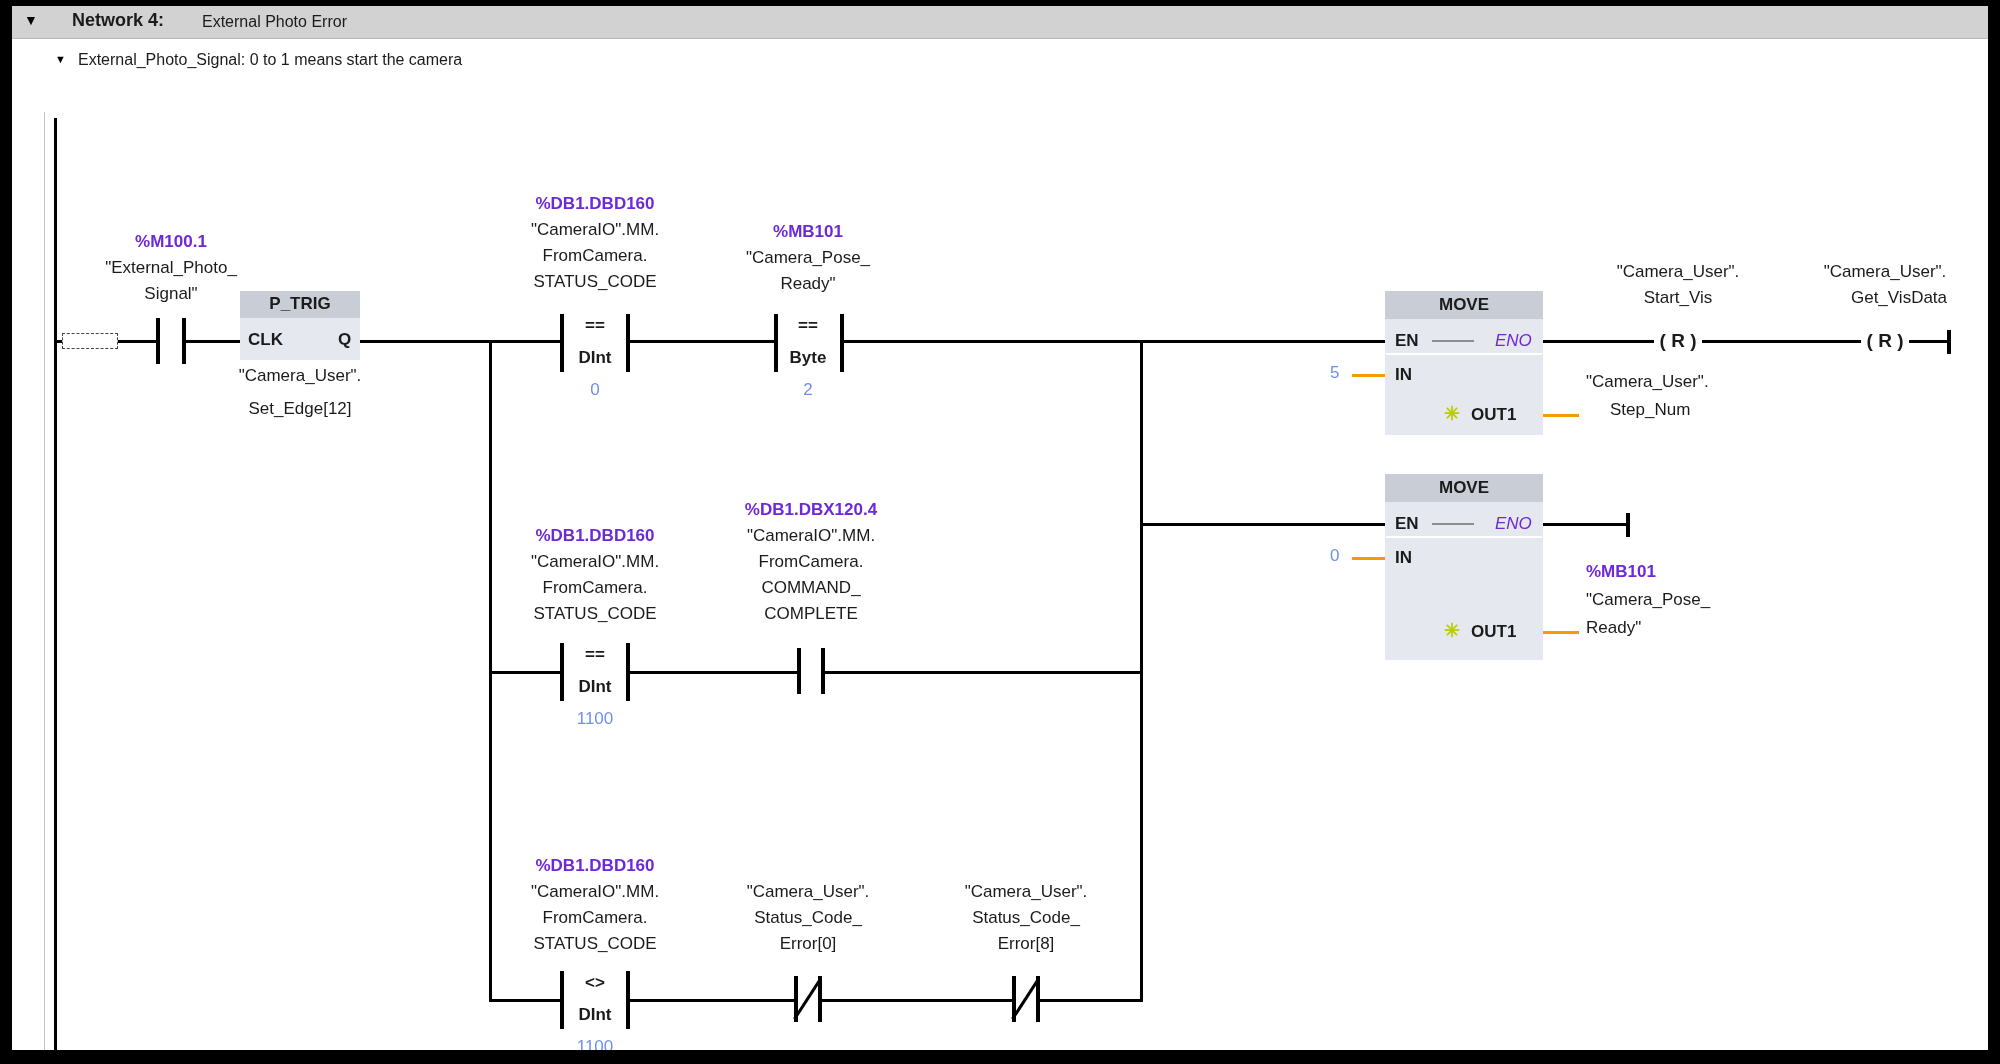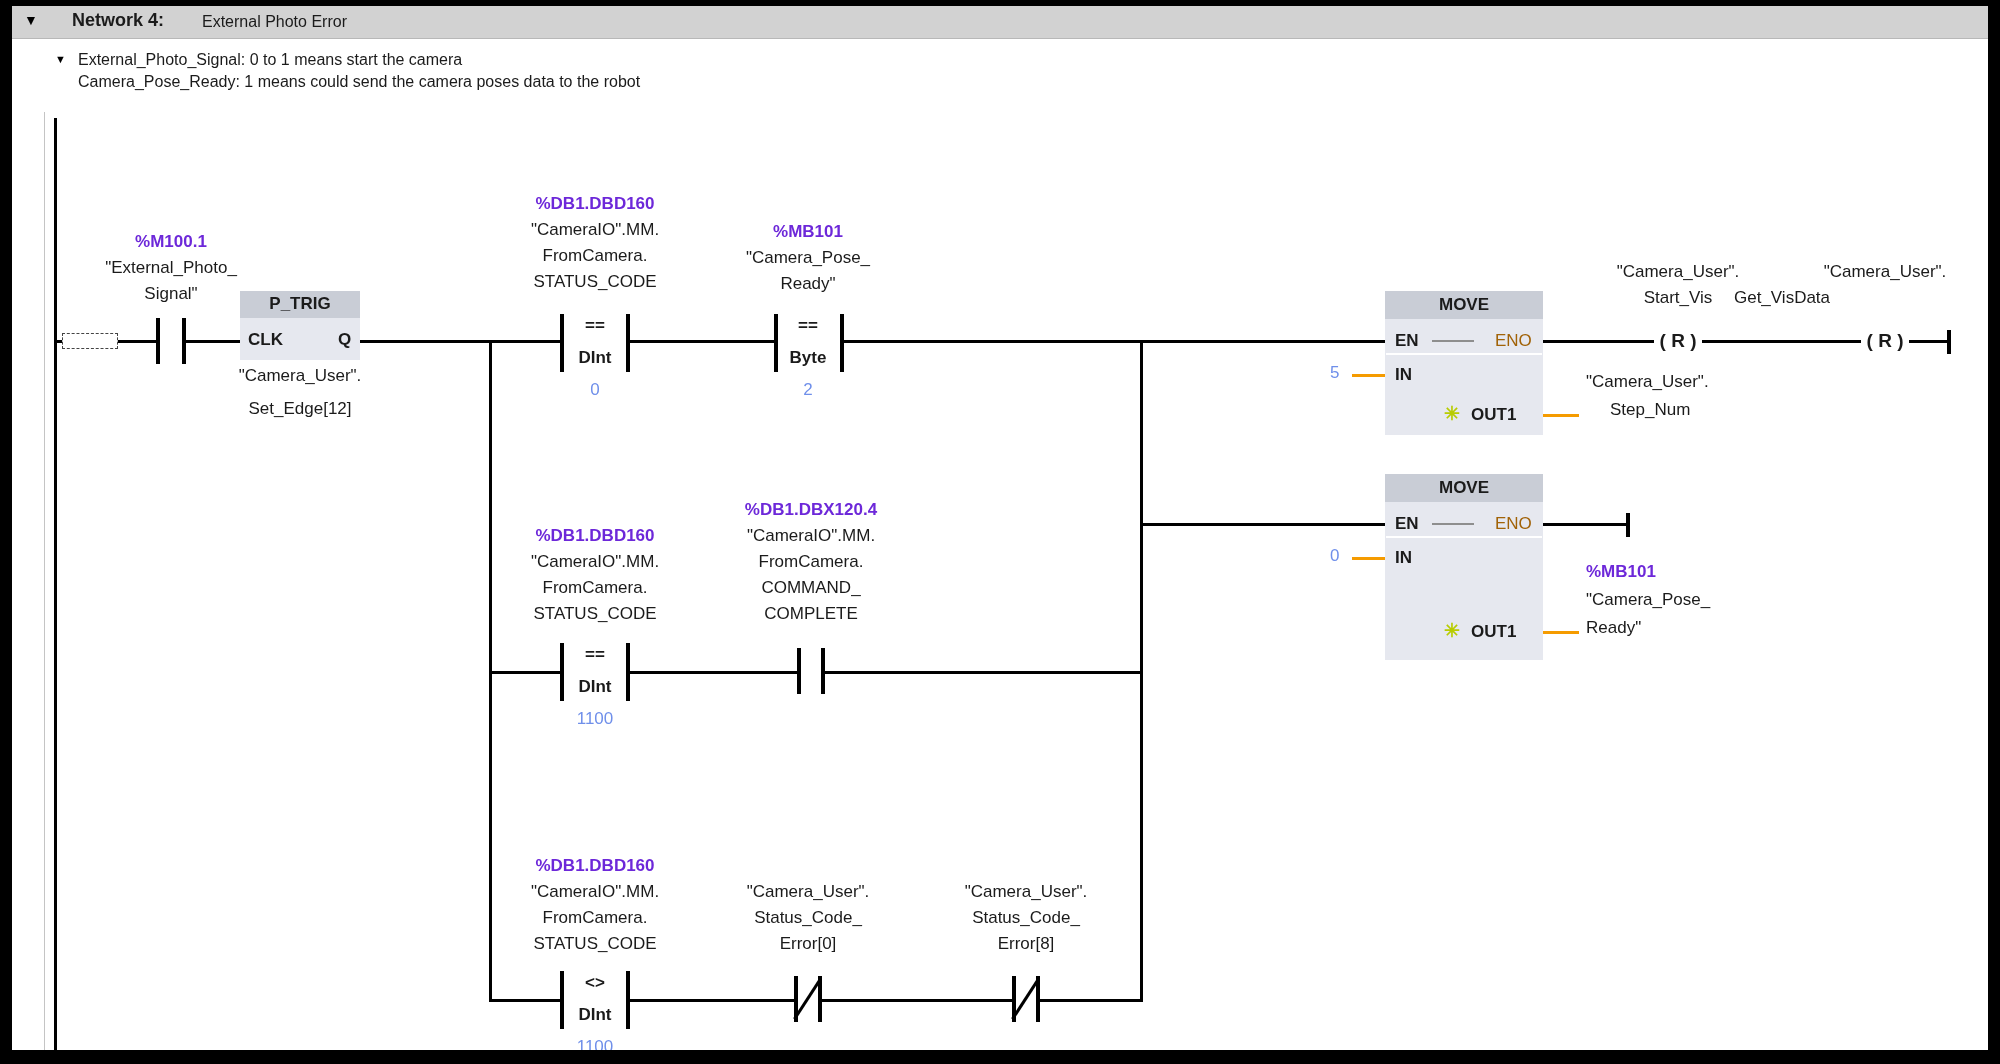--- a/index.html
+++ b/index.html
@@ -5,21 +5,21 @@
   html,body{margin:0;padding:0;background:#333;}
   .frame{position:relative;width:2000px;height:1064px;background:#000;font-family:"Liberation Sans",sans-serif;overflow:hidden;}
   .canvas{position:absolute;left:12px;top:6px;width:1976px;height:1044px;background:#ffffff;overflow:hidden;}
   .content{position:absolute;left:-12px;top:-6px;width:2000px;height:1064px;}
   .netbar{position:absolute;left:12px;top:6px;width:1976px;height:32px;background:#d2d2d2;border-bottom:1px solid #b8b8b8;}
   .t{position:absolute;font-size:17px;color:#1b1b1b;white-space:nowrap;line-height:20px;}
   .tc{transform:translateX(-50%);}
   .b{font-weight:bold;}
   .addr{color:#6d28d9;font-weight:bold;}
   .val{color:#6f8fea;}
-  .gray{color:#a16207;}
+  .gray{color:#6d28d9;font-style:italic;}
   .wh{position:absolute;height:3px;background:#000;}
   .wv{position:absolute;width:3px;background:#000;}
   .cbar{position:absolute;width:4px;background:#000;}
   .slash{position:absolute;width:3px;height:48px;background:#000;transform:rotate(33deg);}
   .blockhdr{position:absolute;background:#c9cdd6;}
   .blockbody{position:absolute;background:#e6e8ef;}
   .dash{position:absolute;height:2px;background:#8e8e8e;}
   .sep{position:absolute;height:2px;background:#ffffff;}
   .owire{position:absolute;height:3px;background:#f59b00;}
   .dashedbox{position:absolute;width:56px;height:16px;background:#fff;border:1px dashed #444;box-sizing:border-box;}
@@ -35,21 +35,20 @@
   <div class="canvas">
     <div class="content">
 
       <div class="netbar"></div>
       <div class="tri" style="left:24px;top:12px;font-size:14px;">▼</div>
       <div class="t b" style="left:72px;top:10px;font-size:18px;">Network 4:</div>
       <div class="t" style="left:202px;top:12px;font-size:16px;">External Photo Error</div>
 
       <div class="tri" style="left:55px;top:53px;font-size:11px;">▼</div>
       <div class="t" style="left:78px;top:50px;font-size:16px;">External_Photo_Signal: 0 to 1 means start the camera</div>
-      <div class="t" style="left:78px;top:72px;font-size:16px;">Camera_Pose_Ready: 1 means could send the camera poses data to the robot</div>
 
       <div class="railline" style="left:44px;top:112px;height:938px;"></div>
       <div class="wv" style="left:54px;top:118px;height:932px;"></div>
 
       <div class="wh" style="left:54px;top:340px;width:104px;"></div>
       <div class="wh" style="left:186px;top:340px;width:54px;"></div>
       <div class="wh" style="left:360px;top:340px;width:202px;"></div>
       <div class="wh" style="left:630px;top:340px;width:148px;"></div>
       <div class="wh" style="left:842px;top:340px;width:543px;"></div>
       <div class="wh" style="left:1543px;top:340px;width:111px;"></div>
@@ -109,21 +108,21 @@
       <div class="t b" style="left:1471px;top:405px;">OUT1</div>
       <div class="owire" style="left:1543px;top:414px;width:36px;"></div>
       <div class="t" style="left:1586px;top:372px;">"Camera_User".</div>
       <div class="t" style="left:1586px;top:400px;margin-left:24px;">Step_Num</div>
 
       <div class="t tc" style="left:1678px;top:262px;">"Camera_User".</div>
       <div class="t tc" style="left:1678px;top:288px;">Start_Vis</div>
       <div class="coil" style="left:1678px;top:330px;">( R )</div>
 
       <div class="t tc" style="left:1885px;top:262px;">"Camera_User".</div>
-      <div class="t tc" style="left:1782px;top:288px;">Get_VisData</div>
+      <div class="t tc" style="left:1899px;top:288px;">Get_VisData</div>
       <div class="coil" style="left:1885px;top:330px;">( R )</div>
 
       <div class="wh" style="left:1140px;top:523px;width:245px;"></div>
       <div class="blockhdr" style="left:1385px;top:474px;width:158px;height:28px;"></div>
       <div class="t b tc" style="left:1464px;top:478px;">MOVE</div>
       <div class="blockbody" style="left:1385px;top:502px;width:158px;height:158px;"></div>
       <div class="t b" style="left:1395px;top:514px;">EN</div>
       <div class="dash" style="left:1432px;top:523px;width:42px;"></div>
       <div class="t gray" style="left:1495px;top:514px;">ENO</div>
       <div class="sep" style="left:1386px;top:536px;width:156px;"></div>

